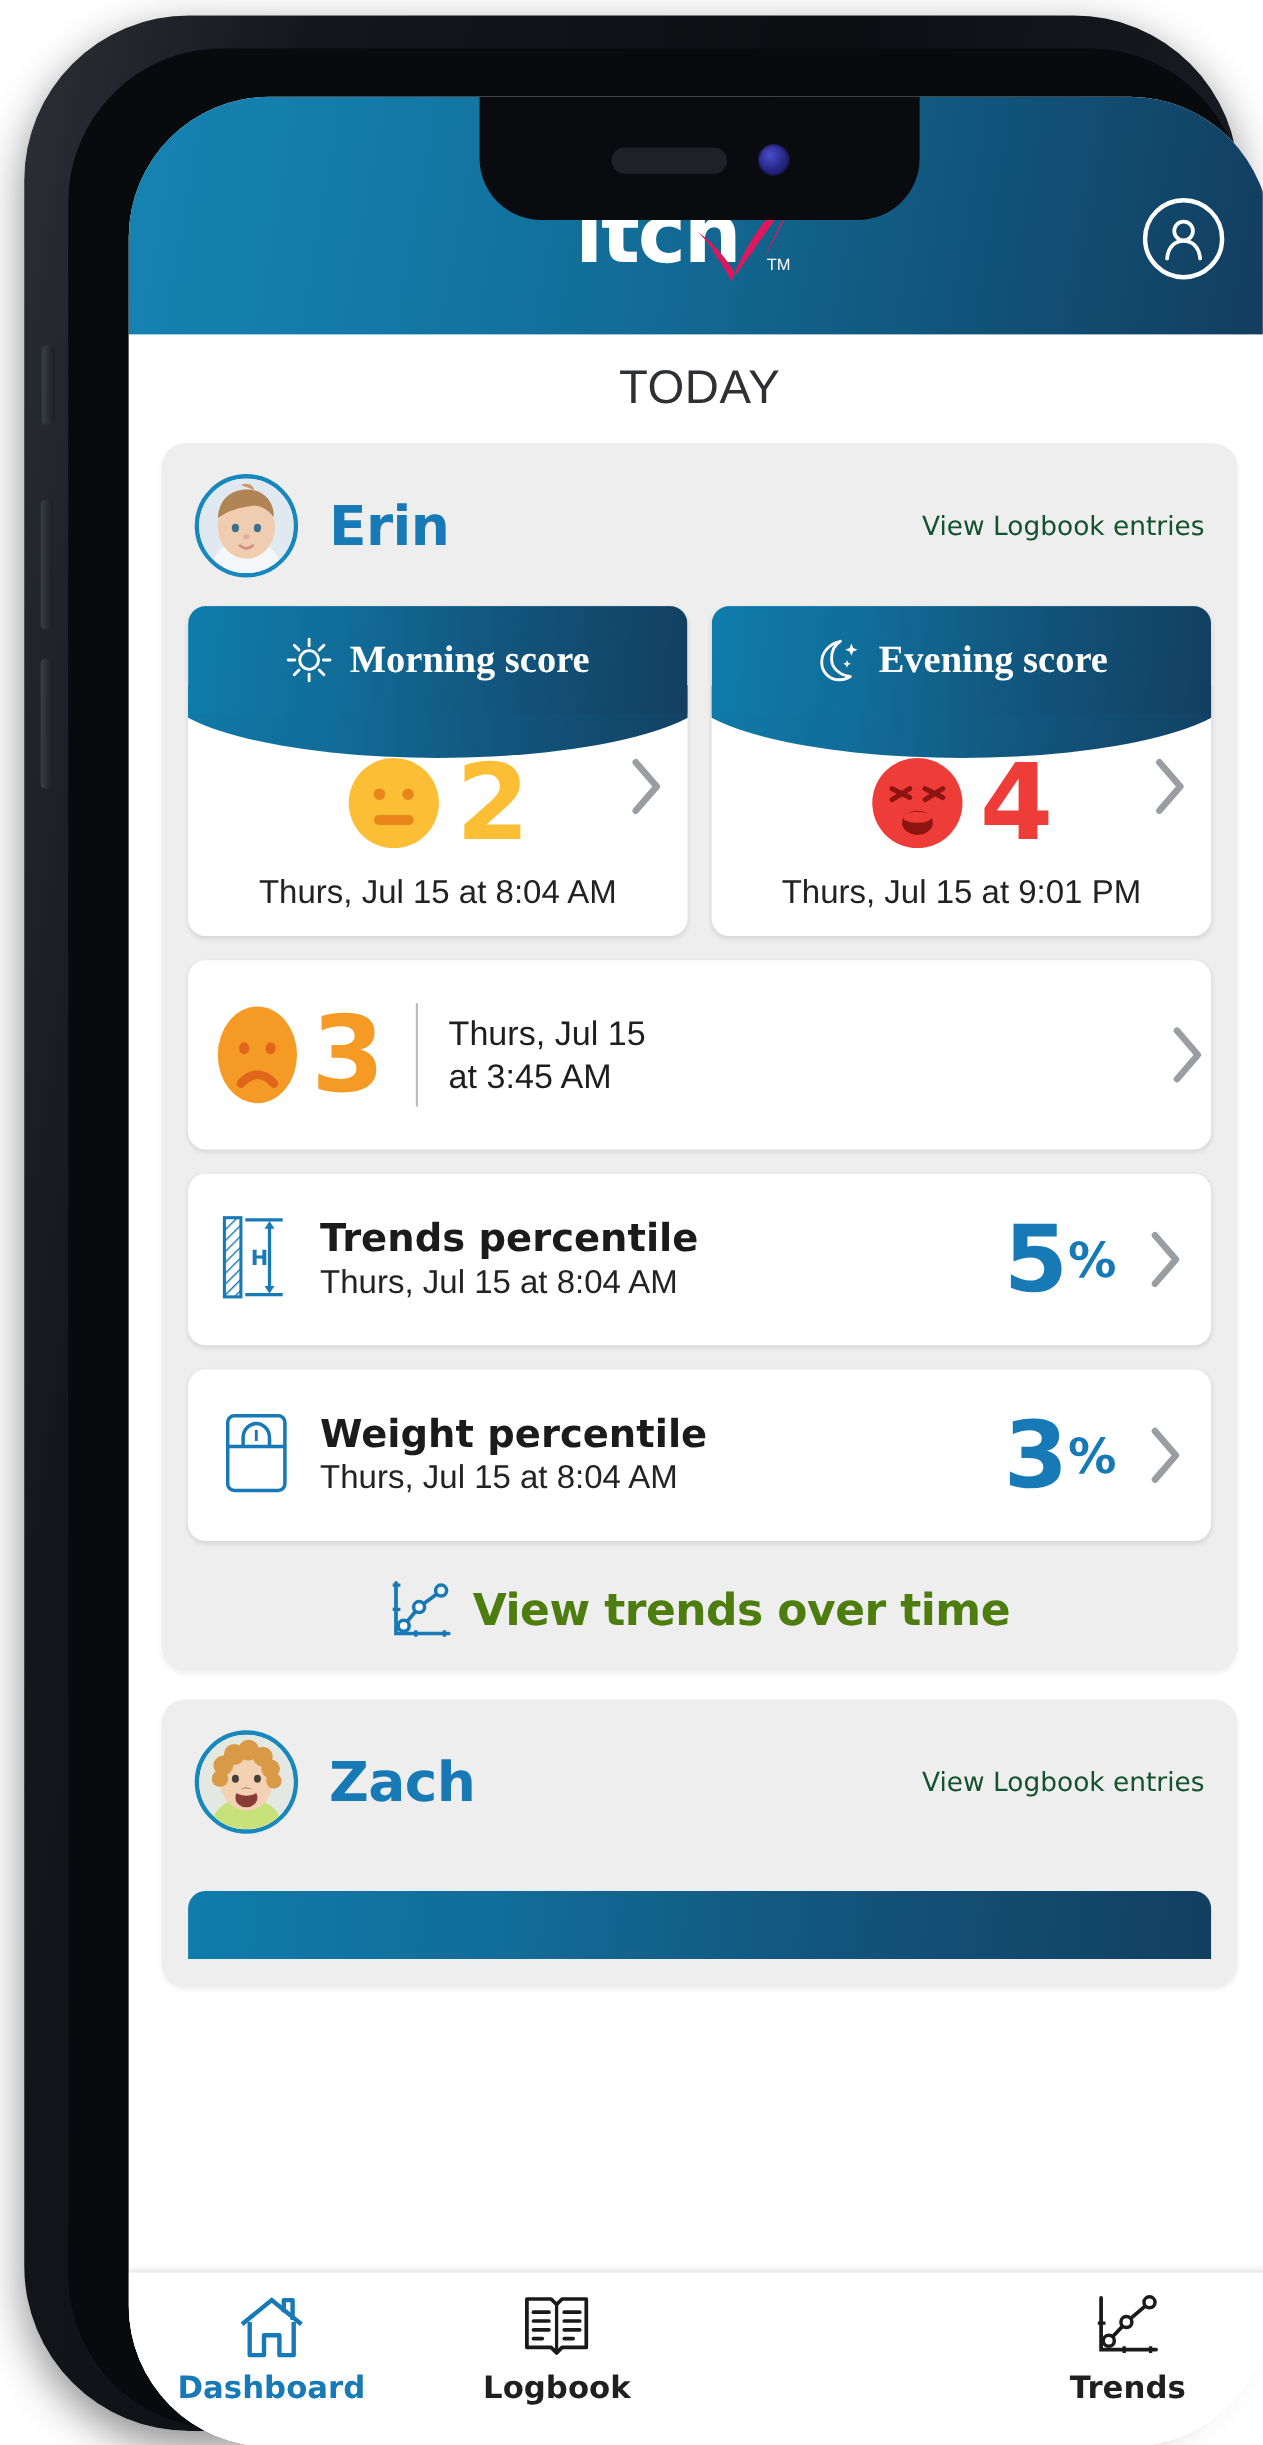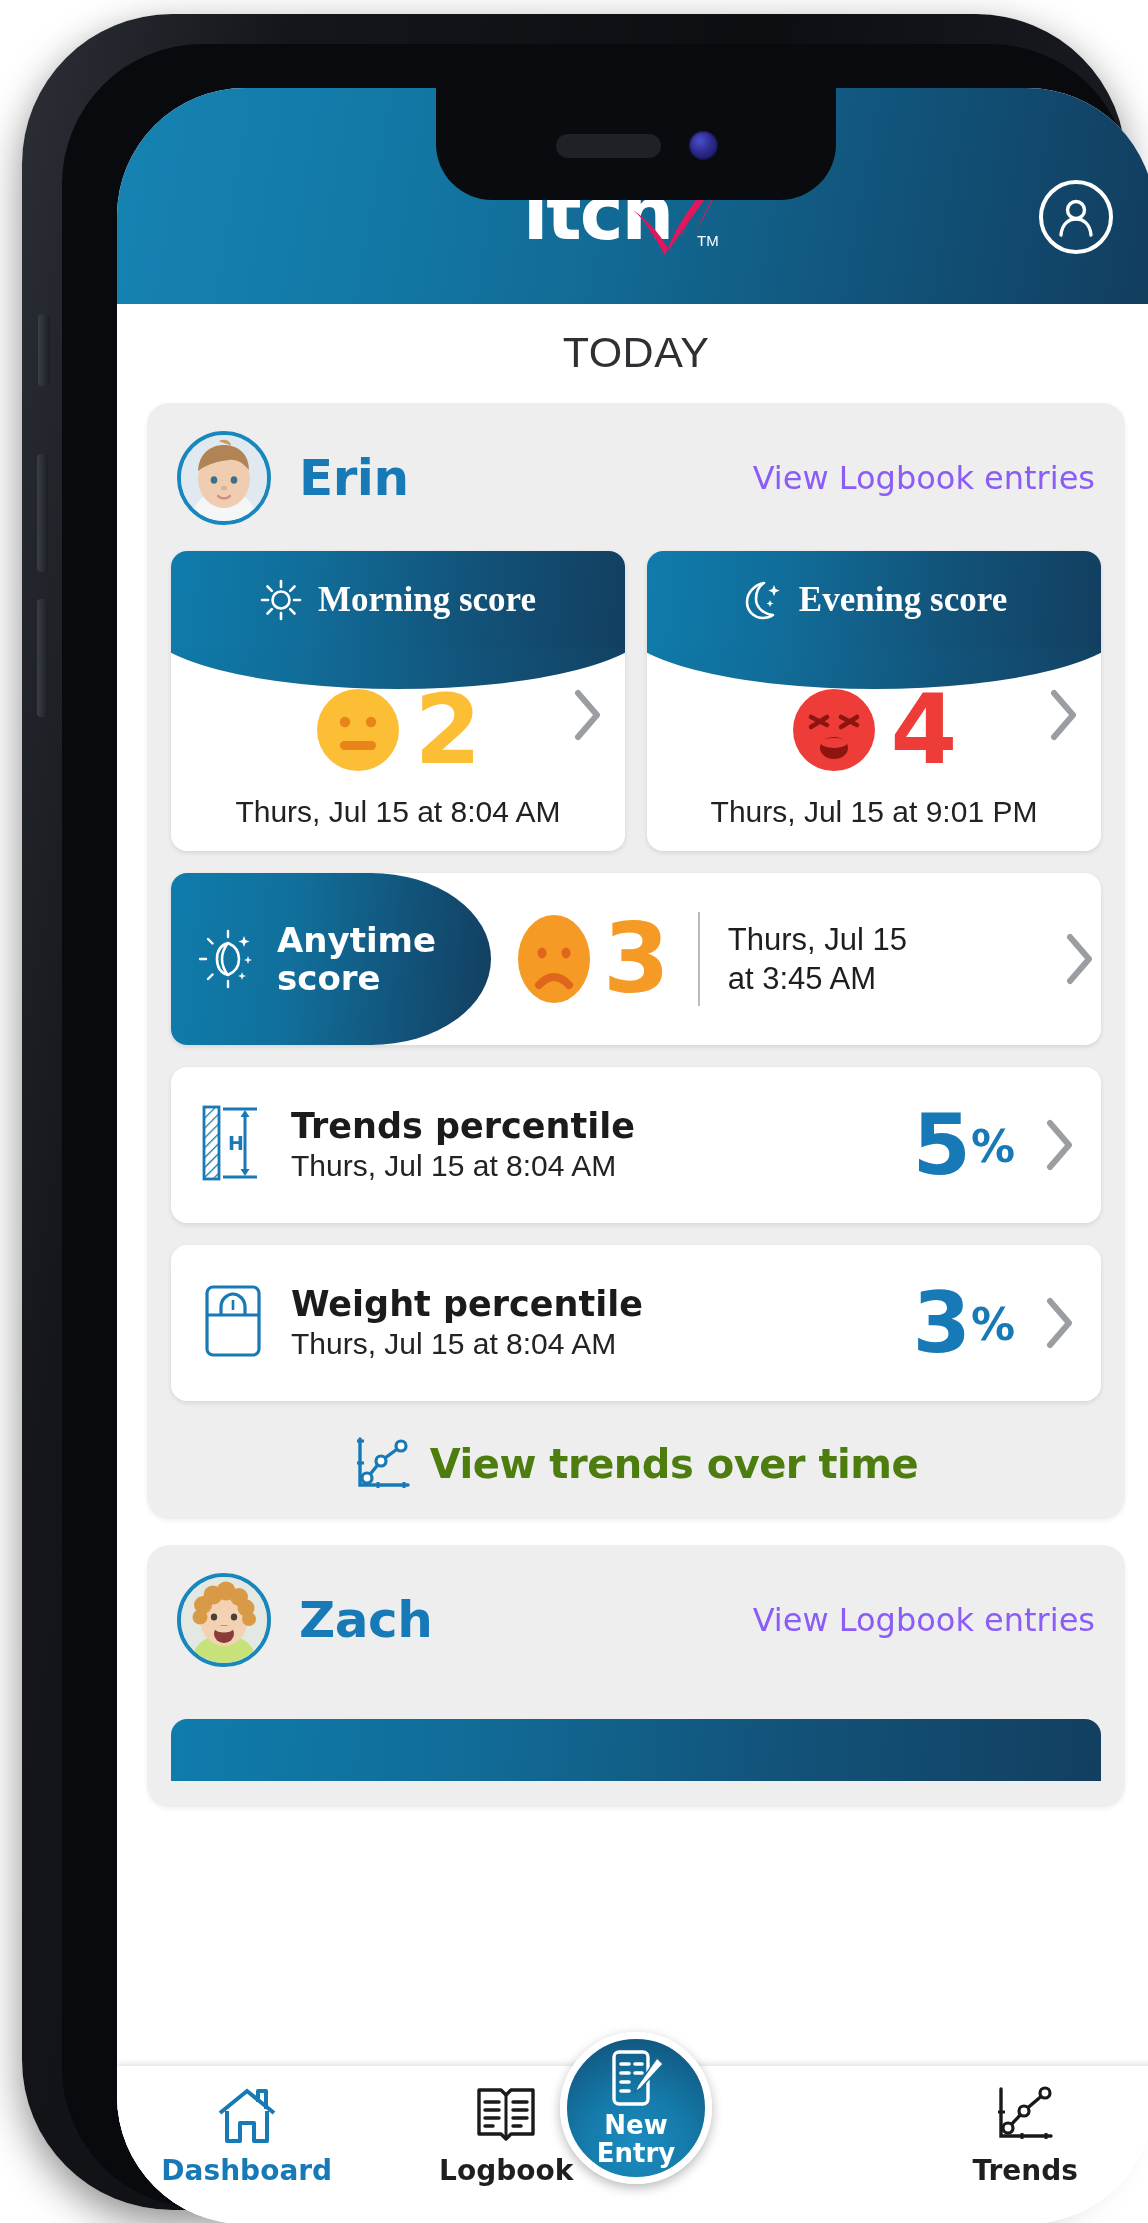--- a/index.html
+++ b/index.html
@@ -113,21 +113,21 @@
   .avatar {
     width: 94px; height: 94px; border-radius: 50%;
     border: 4px solid #1787bd; overflow: hidden; flex: 0 0 auto;
     background: #e6eef3;
   }
   .child-name {
     margin-left: 28px; font-size: 50px; color: #1779b5; font-weight: bold;
     font-family: "DejaVu Sans", sans-serif; letter-spacing: -.5px;
   }
   .logbook-link {
-    margin-left: auto; font-size: 32px; color: #8b5cf6;
+    margin-left: auto; font-size: 24px; color: #14532d;
     font-family: "DejaVu Sans", sans-serif;
   }
 
   
   .score-row { display: flex; gap: 22px; }
   .score-card {
     flex: 1; background: #fff; border-radius: 16px; overflow: hidden;
     box-shadow: 0 2px 5px rgba(0,0,0,.10);
     position: relative; height: 300px;
   }
@@ -392,40 +392,20 @@
 
                 <svg class="chev-abs" width="30" height="52" viewBox="0 0 30 52">
                   <path d="M5 4 L24 26 L5 48" fill="none" stroke="#9a9da1" stroke-width="6" stroke-linecap="round" stroke-linejoin="round"></path>
                 </svg>
 
                 <div class="score-card-date">Thurs, Jul 15 at 9:01 PM</div>
               </div>
             </div>
 
             <div class="anytime-card">
-              <div class="anytime-left">
-                <svg width="62" height="62" viewBox="0 0 62 62">
-                  <path d="M31 15 C24 17 20 23 20 31 C20 39 24 45 31 47 C27 42 25 37 25 31 C25 25 27 20 31 15 Z" fill="none" stroke="#fff" stroke-width="2.6" stroke-linejoin="round"></path>
-                  <path d="M31 15 C38 18 42 24 42 31 C42 38 38 44 31 47" fill="none" stroke="#fff" stroke-width="2.6"></path>
-                  <g stroke="#fff" stroke-width="2.4" stroke-linecap="round">
-                    <line x1="31" y1="3" x2="31" y2="9"></line>
-                    <line x1="31" y1="53" x2="31" y2="59"></line>
-                    <line x1="3" y1="31" x2="9" y2="31"></line>
-                    <line x1="11" y1="11" x2="15.5" y2="15.5"></line>
-                    <line x1="11" y1="51" x2="15.5" y2="46.5"></line>
-                  </g>
-                  <path d="M47 8 L48.5 12 L52.5 13.5 L48.5 15 L47 19 L45.5 15 L41.5 13.5 L45.5 12 Z" fill="#fff"></path>
-                  <path d="M51 28 L52 31 L55 32 L52 33 L51 36 L50 33 L47 32 L50 31 Z" fill="#fff"></path>
-                  <path d="M45 44 L46 47 L49 48 L46 49 L45 52 L44 49 L41 48 L44 47 Z" fill="#fff"></path>
-                </svg>
-                <div class="anytime-title">
-                  <div>Anytime</div>
-                  <div>score</div>
-                </div>
-              </div>
 
               <div class="anytime-mid">
                 <svg width="78" height="92" viewBox="0 0 78 92">
                   <ellipse cx="39" cy="46" rx="36" ry="44" fill="#F59A24"></ellipse>
                   <ellipse cx="27" cy="40" rx="4.6" ry="5.4" fill="#E0661B"></ellipse>
                   <ellipse cx="51" cy="40" rx="4.6" ry="5.4" fill="#E0661B"></ellipse>
                   <path d="M24 72 Q39 56 54 72" stroke="#E0661B" stroke-width="8" fill="none" stroke-linecap="round"></path>
                 </svg>
                 <span class="score-num" style="color:#F59A24">3</span>
               </div>
@@ -579,35 +559,17 @@
               <line x1="52" y1="49" x2="52" y2="55" stroke="#1a1a1a" stroke-width="3"></line>
               <path d="M14 44 L30 27 L50 10" fill="none" stroke="#1a1a1a" stroke-width="3.4"></path>
               <circle cx="14" cy="44" r="5" fill="#fff" stroke="#1a1a1a" stroke-width="3.2"></circle>
               <circle cx="30" cy="27" r="5" fill="#fff" stroke="#1a1a1a" stroke-width="3.2"></circle>
               <circle cx="51" cy="9" r="5" fill="#fff" stroke="#1a1a1a" stroke-width="3.2"></circle>
             </svg>
             <span class="nav-label">Trends</span>
           </div>
         </div>
 
-        <div class="fab">
-          <svg width="62" height="62" viewBox="0 0 62 62">
-            <rect x="9" y="4" width="34" height="52" rx="5" fill="none" stroke="#fff" stroke-width="3.4"></rect>
-            <g stroke="#fff" stroke-width="3.6" stroke-linecap="round">
-              <line x1="16" y1="16" x2="24" y2="16"></line>
-                <line x1="30" y1="16" x2="37" y2="16"></line>
-              <line x1="16" y1="25" x2="24" y2="25"></line>
-                <line x1="30" y1="25" x2="37" y2="25"></line>
-              <line x1="16" y1="34" x2="24" y2="34"></line>
-                <line x1="16" y1="43" x2="24" y2="43"></line>
-            </g>
-            <path d="M52 10 L58 16 L36 40 L30 44 L33 37 Z" fill="#fff" stroke="#1a6b95" stroke-width="1.4"></path>
-          </svg>
-          <div class="fab-label">
-            <div>New</div>
-            <div>Entry</div>
-          </div>
-        </div>
 
       </div>
     </div>
   </div>
 </div>
 
 </body></html>

